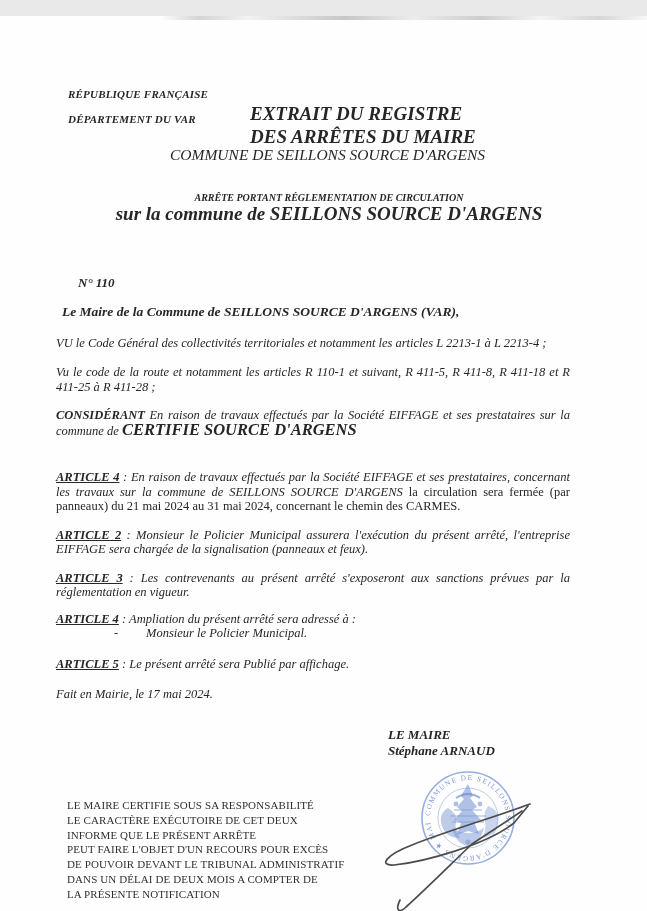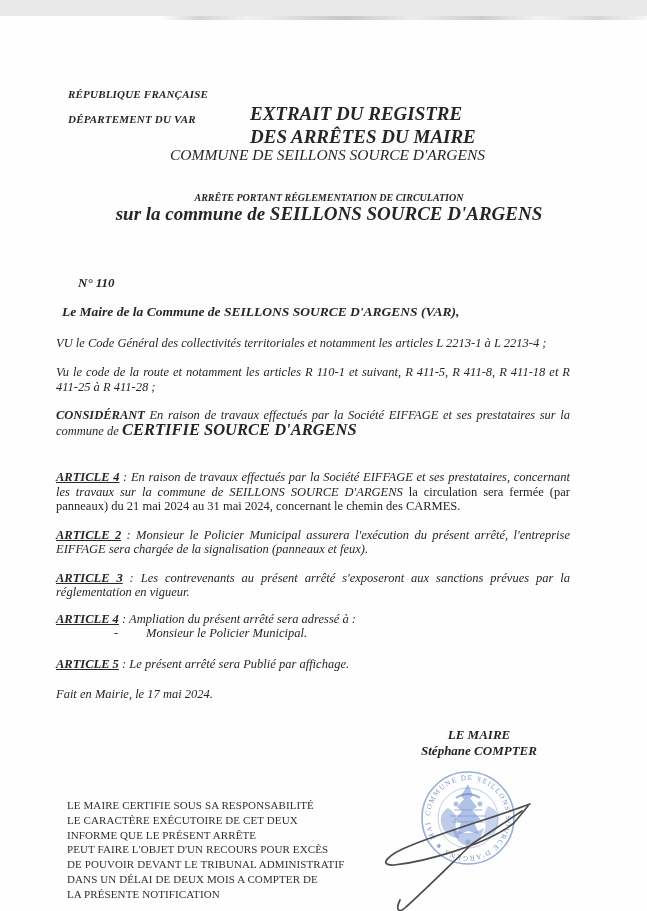--- a/index.html
+++ b/index.html
@@ -55,21 +55,21 @@
   .article .lbl{font-weight:bold;text-decoration:underline;}
   .a3{margin-bottom:12px !important;}
   .a4{margin-bottom:16px !important;font-family:Liberation Serif, serif;}
   .a5{margin-bottom:16px !important;}
   .roman{font-style:normal;}
   .bullet-line{display:flex;padding-left:58px;}
   .bullet-line .dash{width:32px;font-style:normal;}
   .date-line{margin-top:0;}
   .sig-block{
     position:absolute;left:388px;top:711px;width:182px;
-    text-align:center;font-size:13px;font-weight:bold;font-style:italic;line-height:15.5px;
+    text-align:left;font-size:13px;font-weight:bold;font-style:italic;line-height:15.5px;
   }
   .footer-notice{
     position:absolute;left:67px;top:782px;width:320px;
     font-size:11px;line-height:14.8px;letter-spacing:.1px;color:#303030;
   }
   .stamp-wrap{
     position:absolute;left:352px;top:742px;width:230px;height:169px;
   }
 </style>
 </head>
@@ -122,21 +122,21 @@
         </div>
     </div>
 
     <p class="article a5"><span class="lbl">ARTICLE 5</span><span> : </span><span>Le présent arrêté sera Publié par affichage.</span></p>
 
     <p class="date-line">Fait en Mairie, le 17 mai 2024.</p>
   </div>
 
   <div class="sig-block">
     <div>LE MAIRE</div>
-    <div>Stéphane COMPTER</div>
+    <div>Stéphane ARNAUD</div>
   </div>
 
   <div class="footer-notice">
     <div>LE MAIRE CERTIFIE SOUS SA RESPONSABILITÉ</div>
     <div>LE CARACTÈRE EXÉCUTOIRE DE CET DEUX</div>
     <div>INFORME QUE LE PRÉSENT ARRÊTE</div>
     <div>PEUT FAIRE L'OBJET D'UN RECOURS POUR EXCÈS</div>
     <div>DE POUVOIR DEVANT LE TRIBUNAL ADMINISTRATIF</div>
     <div>DANS UN DÉLAI DE DEUX MOIS A COMPTER DE</div>
     <div>LA PRÉSENTE NOTIFICATION</div>

